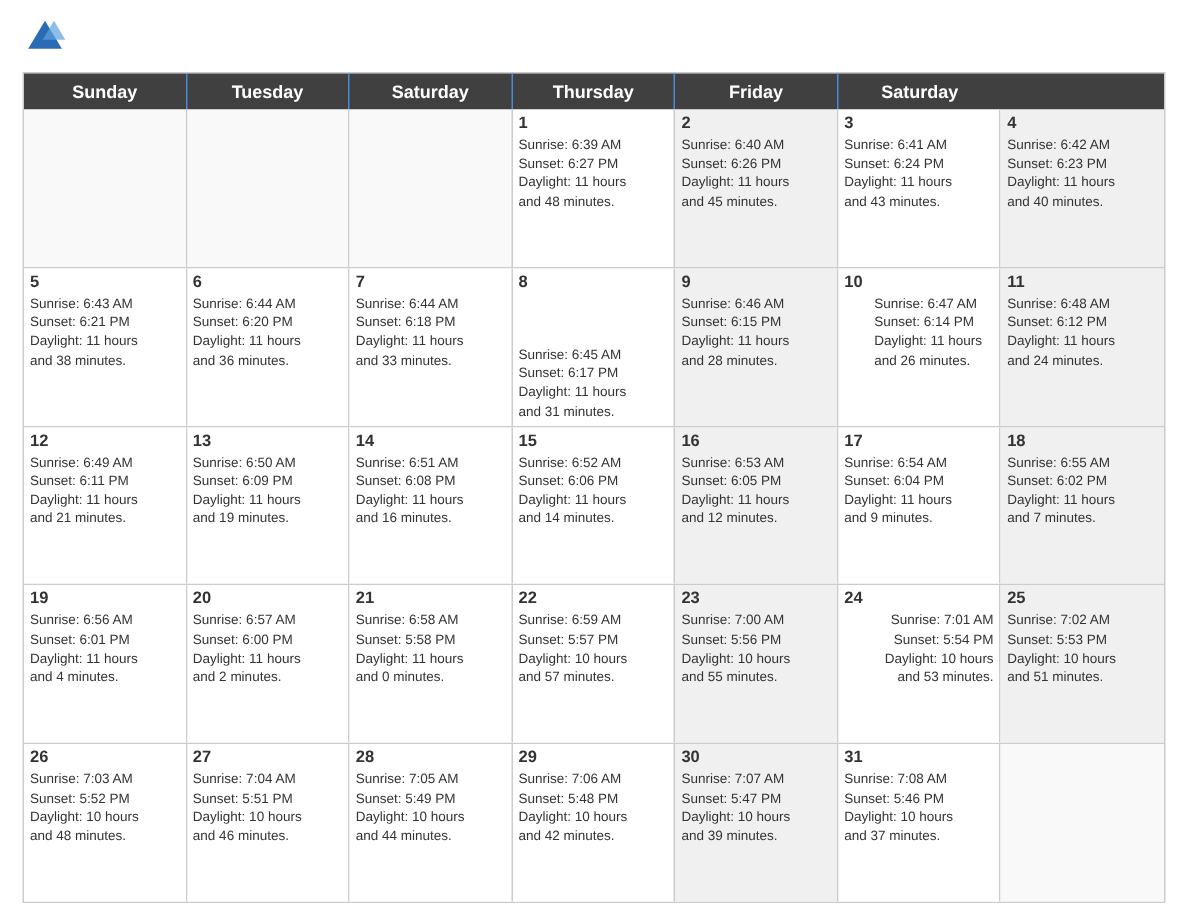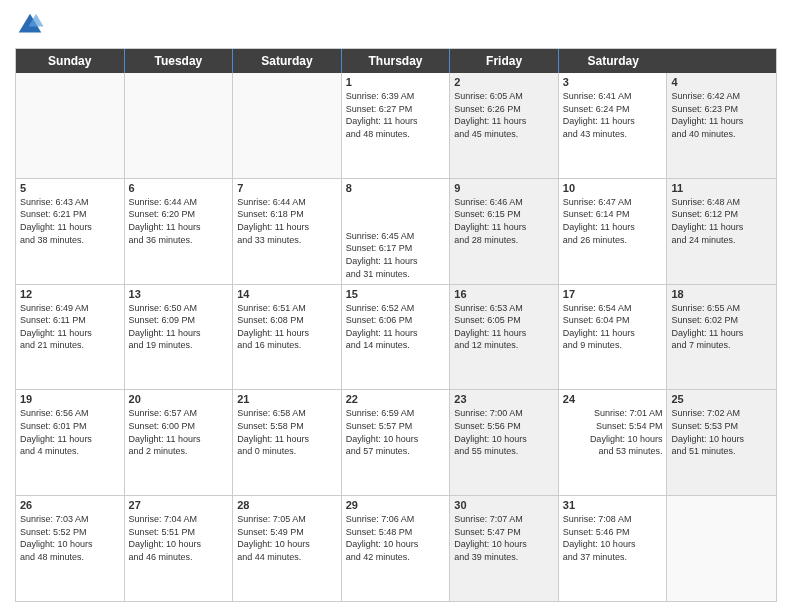--- a/index.html
+++ b/index.html
@@ -153,21 +153,21 @@
           <div class="cal-cell empty"></div>
           <div class="cal-cell">
             <span class="day-num">1</span>
             <div class="cell-text" style="white-space: pre-line;">Sunrise: 6:39 AM
 Sunset: 6:27 PM
 Daylight: 11 hours
 and 48 minutes.</div>
           </div>
           <div class="cal-cell shaded">
             <span class="day-num">2</span>
-            <div class="cell-text" style="white-space: pre-line;">Sunrise: 6:05 AM
+            <div class="cell-text" style="white-space: pre-line;">Sunrise: 6:40 AM
 Sunset: 6:26 PM
 Daylight: 11 hours
 and 45 minutes.</div>
           </div>
           <div class="cal-cell">
             <span class="day-num">3</span>
             <div class="cell-text" style="white-space: pre-line;">Sunrise: 6:41 AM
 Sunset: 6:24 PM
 Daylight: 11 hours
 and 43 minutes.</div>
@@ -211,21 +211,21 @@
           </div>
           <div class="cal-cell shaded">
             <span class="day-num">9</span>
             <div class="cell-text" style="white-space: pre-line;">Sunrise: 6:46 AM
 Sunset: 6:15 PM
 Daylight: 11 hours
 and 28 minutes.</div>
           </div>
           <div class="cal-cell">
             <span class="day-num">10</span>
-            <div class="cell-text" style="white-space: pre-line;">Sunrise: 6:47 AM
+            <div class="cell-text" style="white-space: pre-line; margin-left: 20px;">Sunrise: 6:47 AM
 Sunset: 6:14 PM
 Daylight: 11 hours
 and 26 minutes.</div>
           </div>
           <div class="cal-cell shaded">
             <span class="day-num">11</span>
             <div class="cell-text" style="white-space: pre-line;">Sunrise: 6:48 AM
 Sunset: 6:12 PM
 Daylight: 11 hours
 and 24 minutes.</div>

